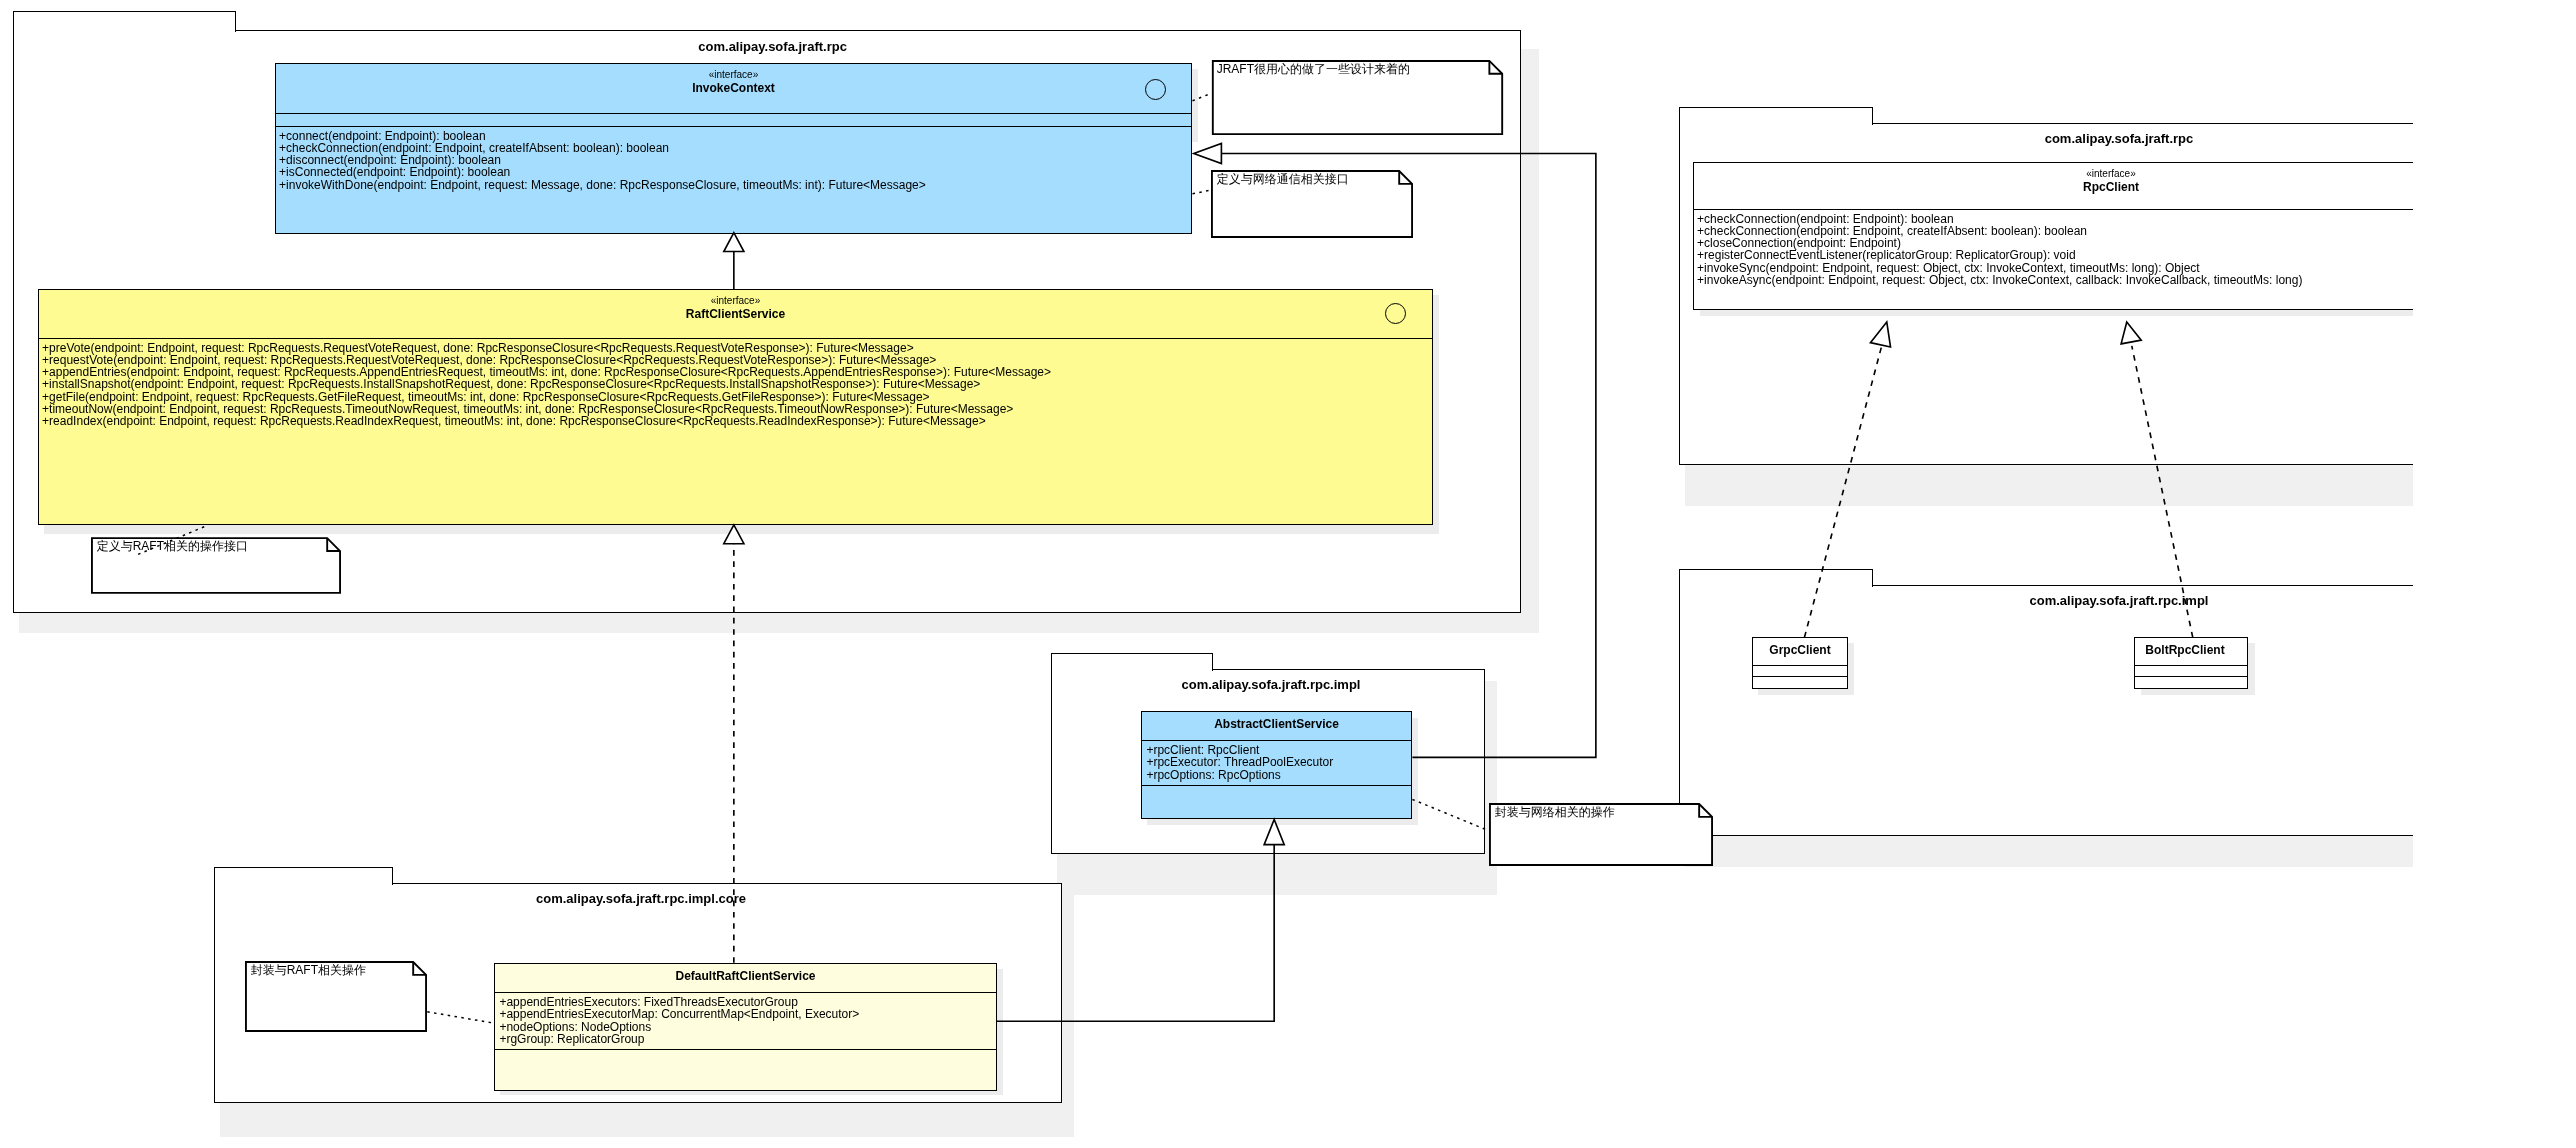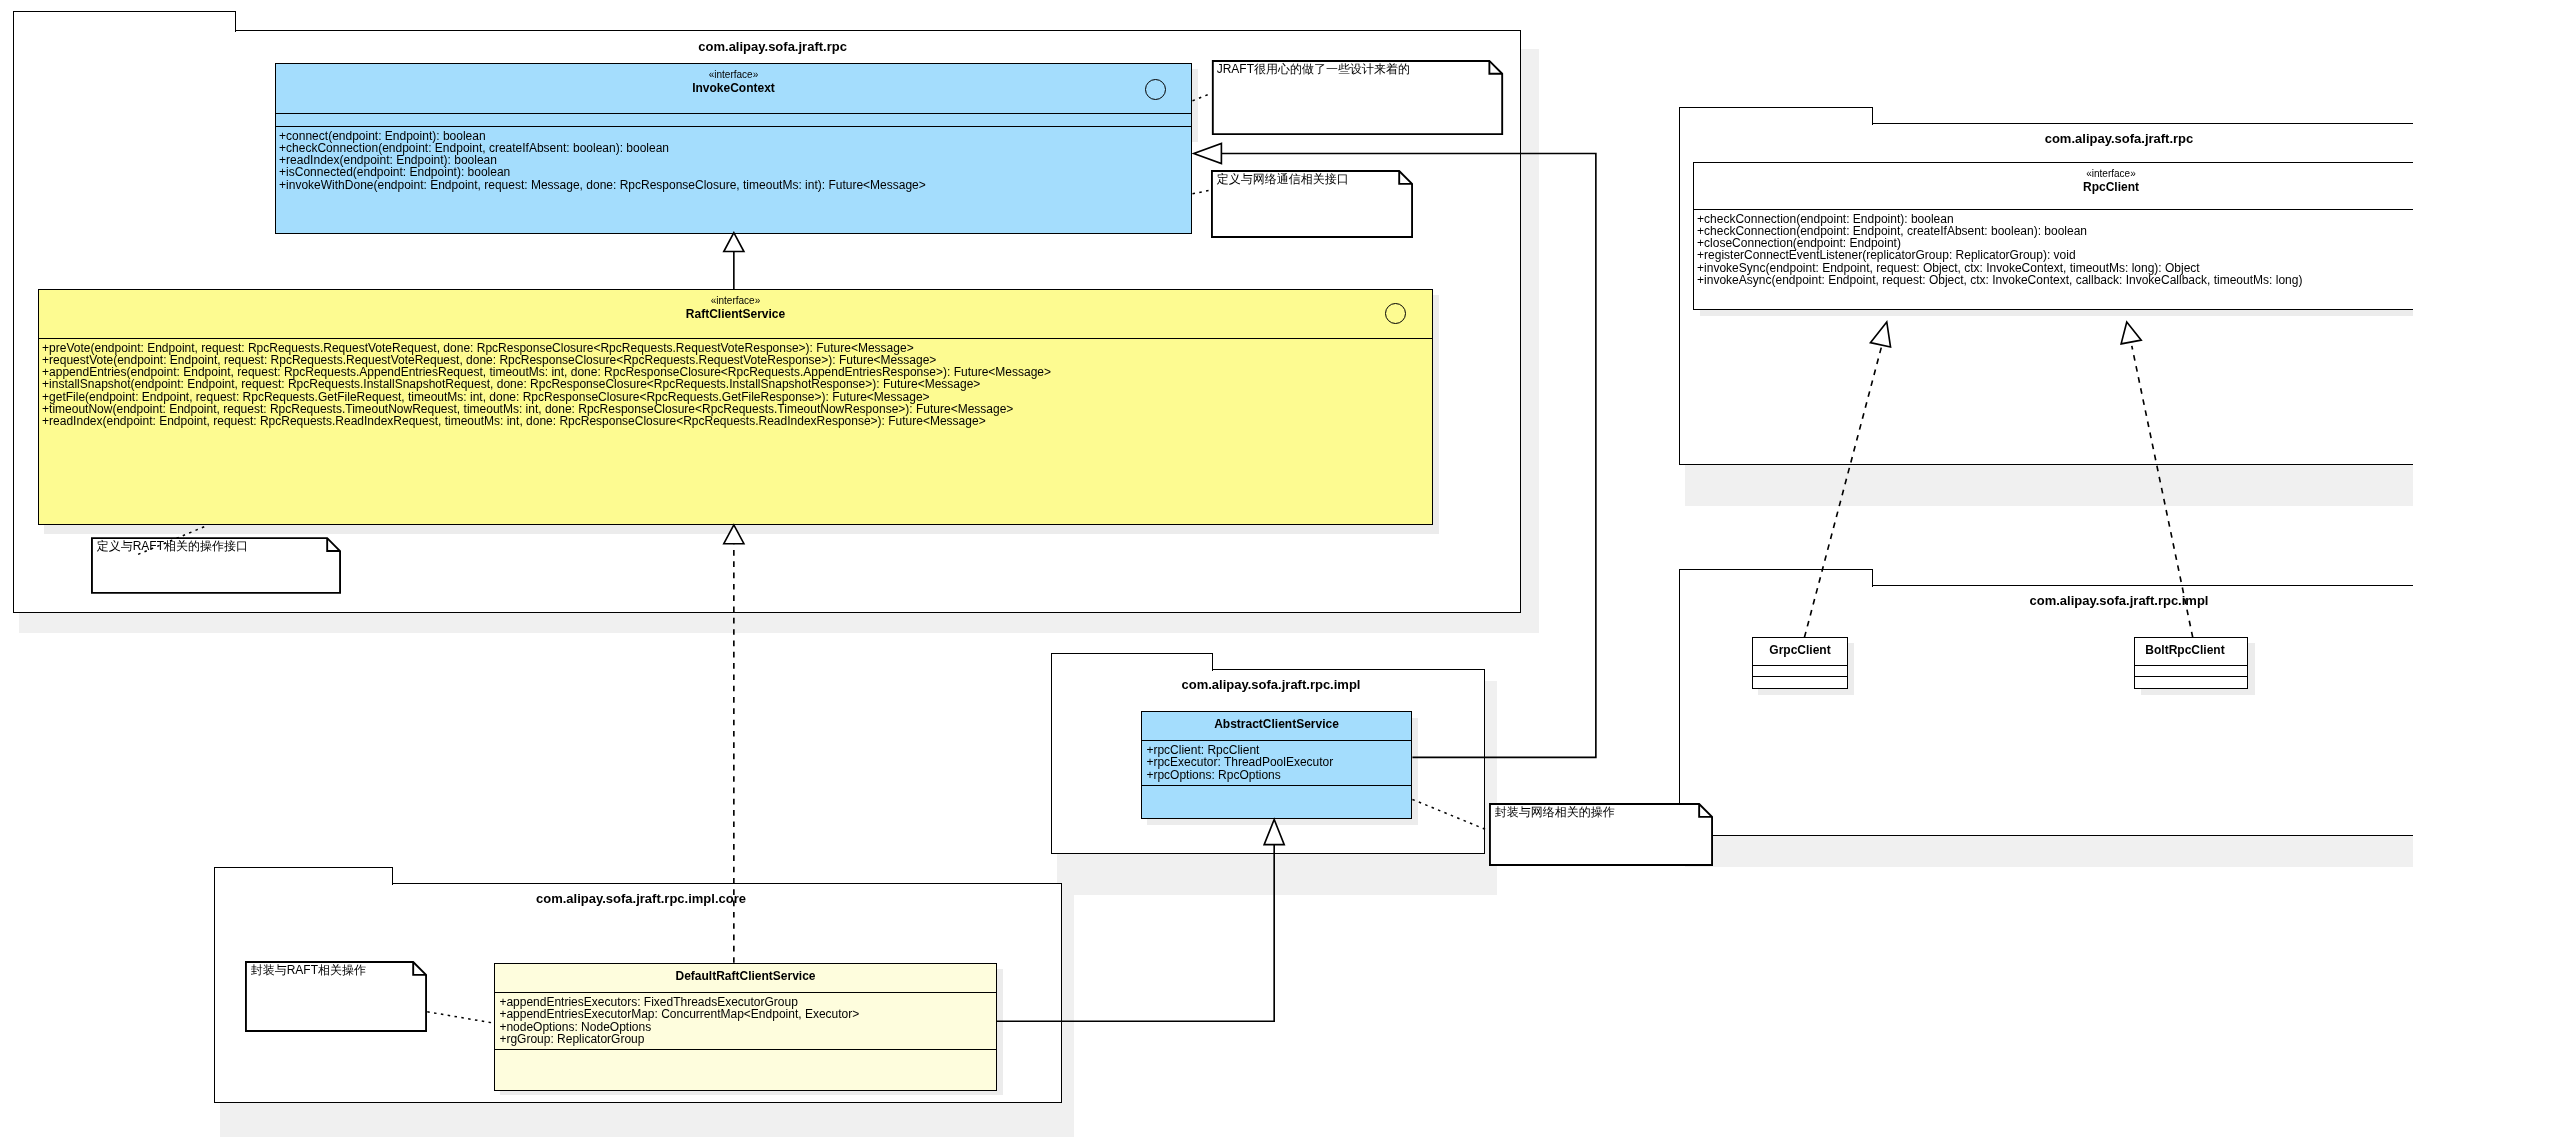--- a/index.html
+++ b/index.html
@@ -151,21 +151,21 @@
     <div class="cls-head" style="height:49px;">
       <div class="stereo">«interface»</div>
       <div class="cname">InvokeContext</div>
     </div>
     <div class="sep"></div>
     <div class="empty-comp" style="height:12px;"></div>
     <div class="sep"></div>
     <div class="compartment">
       <div class="row">+connect(endpoint: Endpoint): boolean</div>
       <div class="row">+checkConnection(endpoint: Endpoint, createIfAbsent: boolean): boolean</div>
-      <div class="row">+readIndex(endpoint: Endpoint): boolean</div>
+      <div class="row">+disconnect(endpoint: Endpoint): boolean</div>
       <div class="row">+isConnected(endpoint: Endpoint): boolean</div>
       <div class="row">+invokeWithDone(endpoint: Endpoint, request: Message, done: RpcResponseClosure, timeoutMs: int): Future&lt;Message&gt;</div>
     </div>
   </div>
   <div class="iface-circle" style="left:1145px;top:79px;width:21.4px;height:21.4px;"></div>
 
   <div class="cls-shadow" style="left:44px;top:295px;width:1395px;height:239px;"></div>
   <div class="cls" style="left:38px;top:289px;width:1395px;height:236px;background:#FDFB91;">
     <div class="cls-head" style="height:48px;">
       <div class="stereo">«interface»</div>

